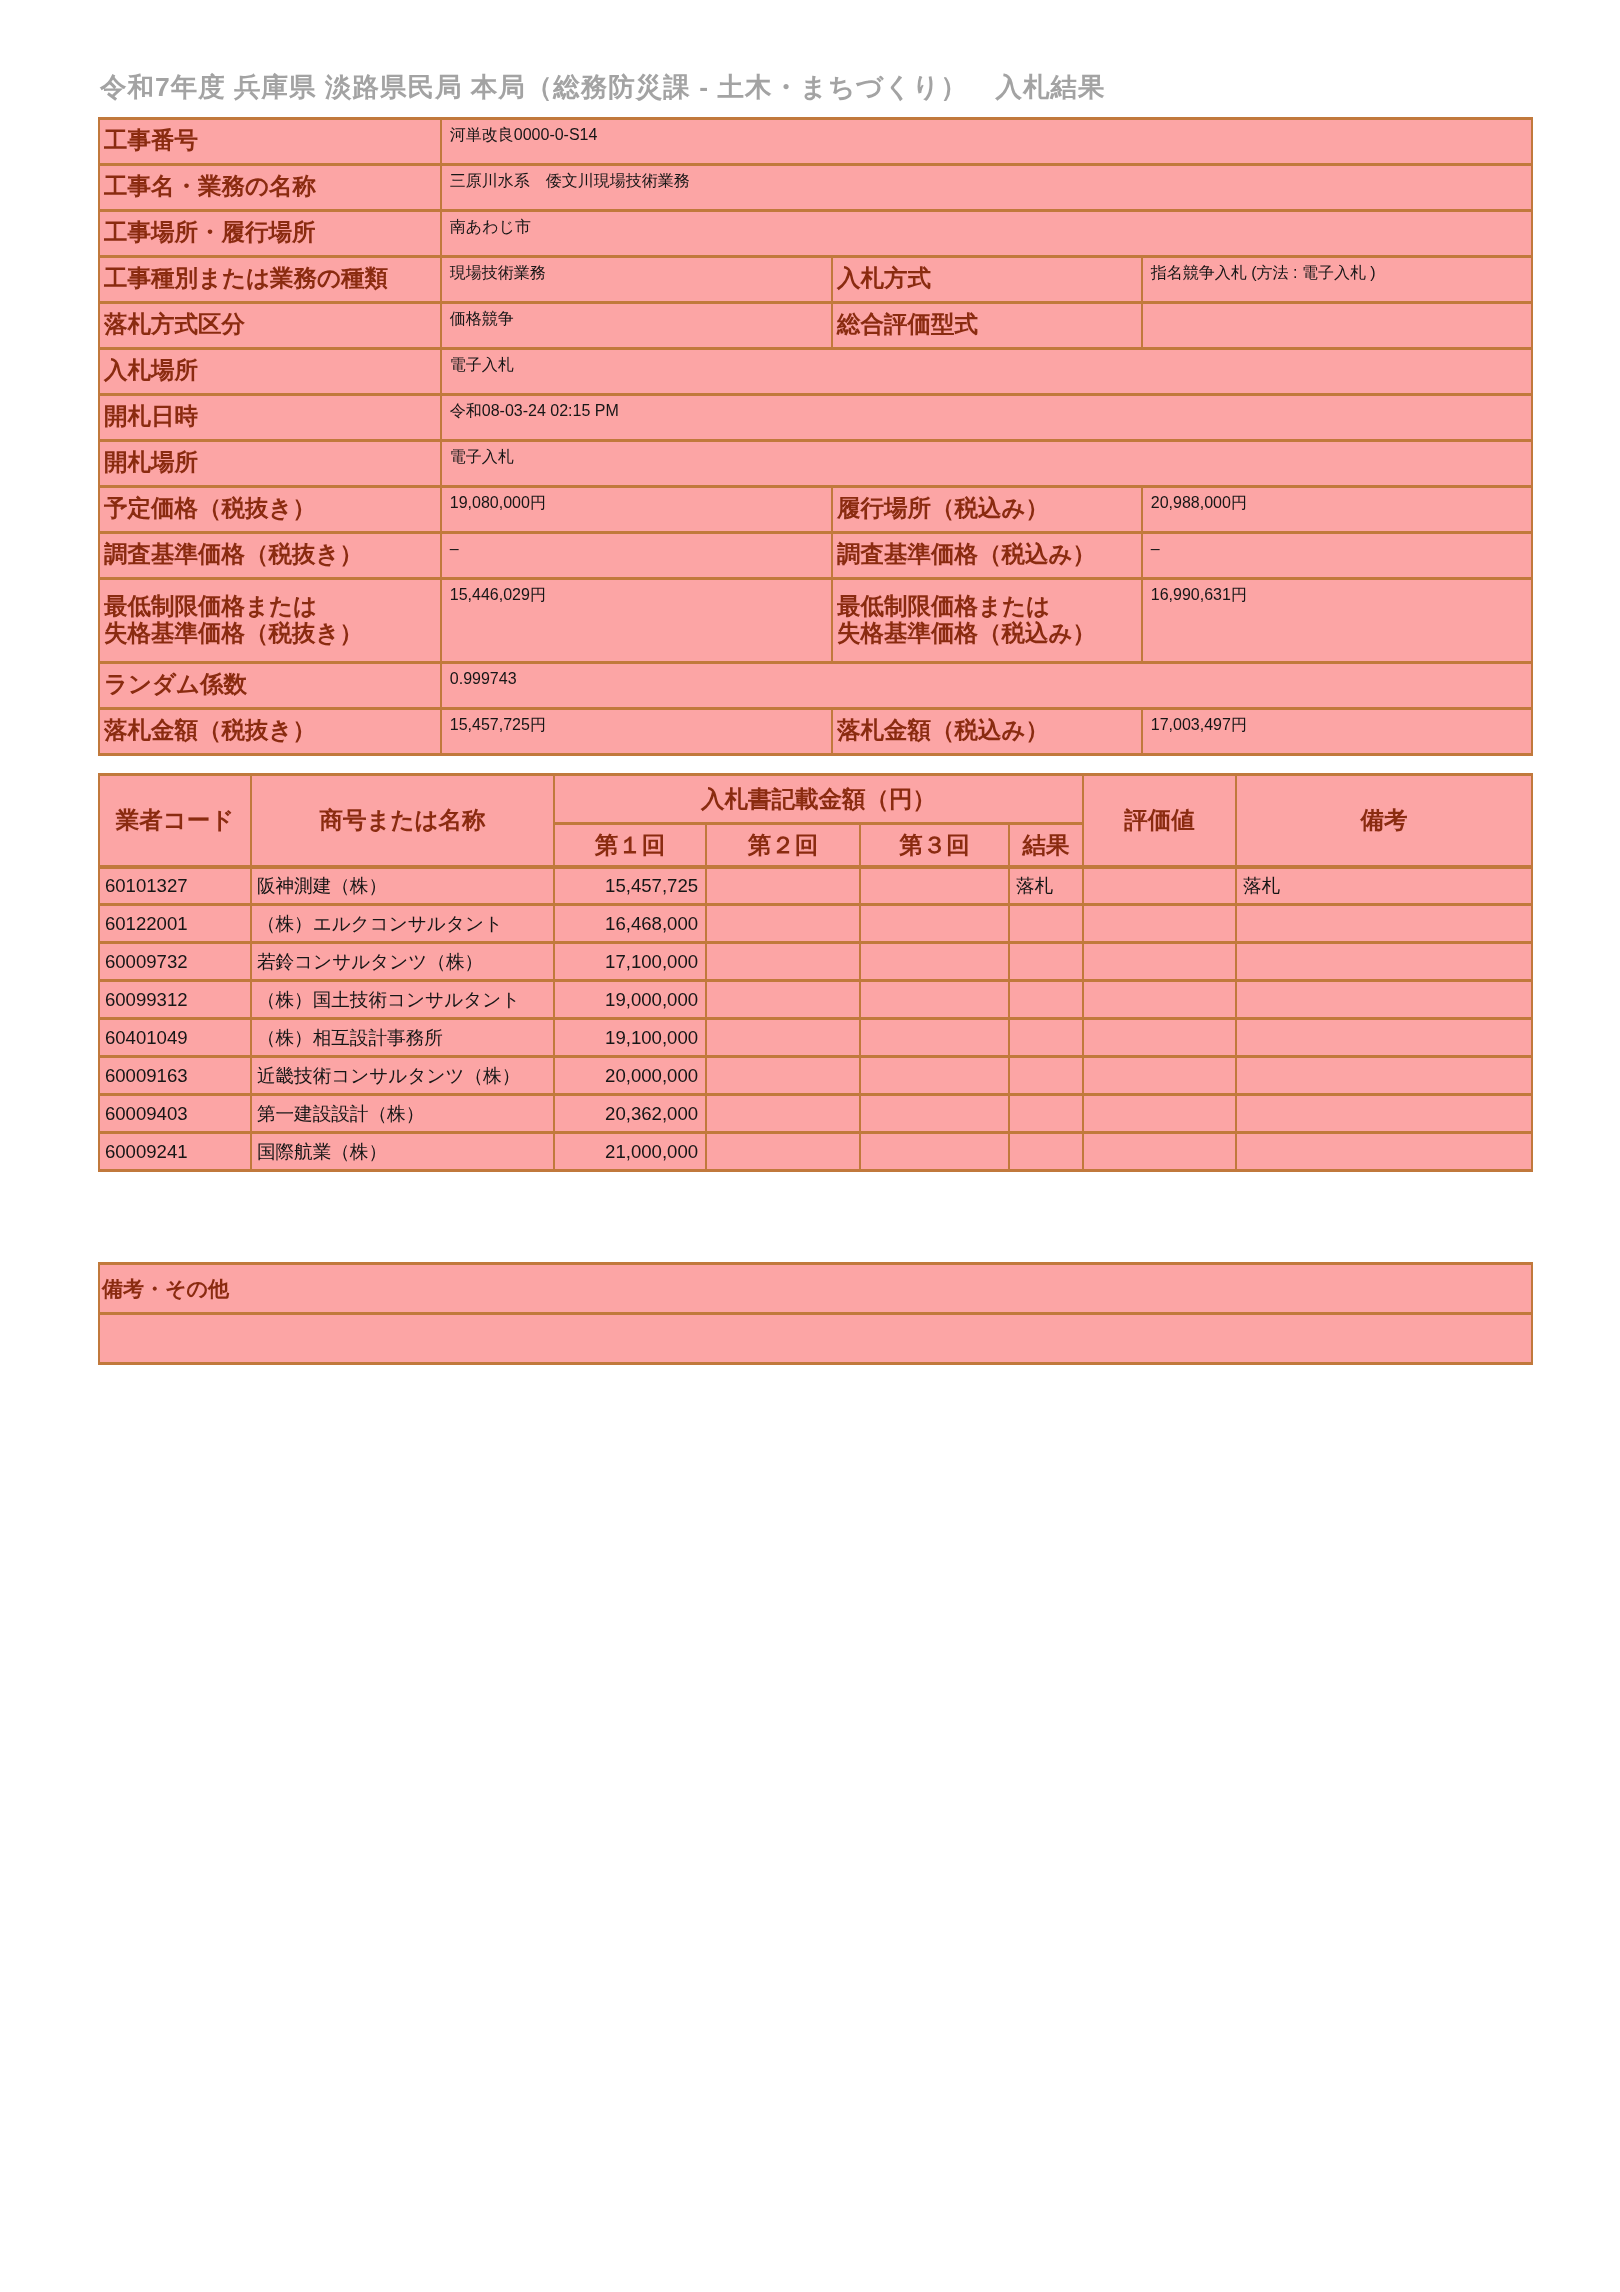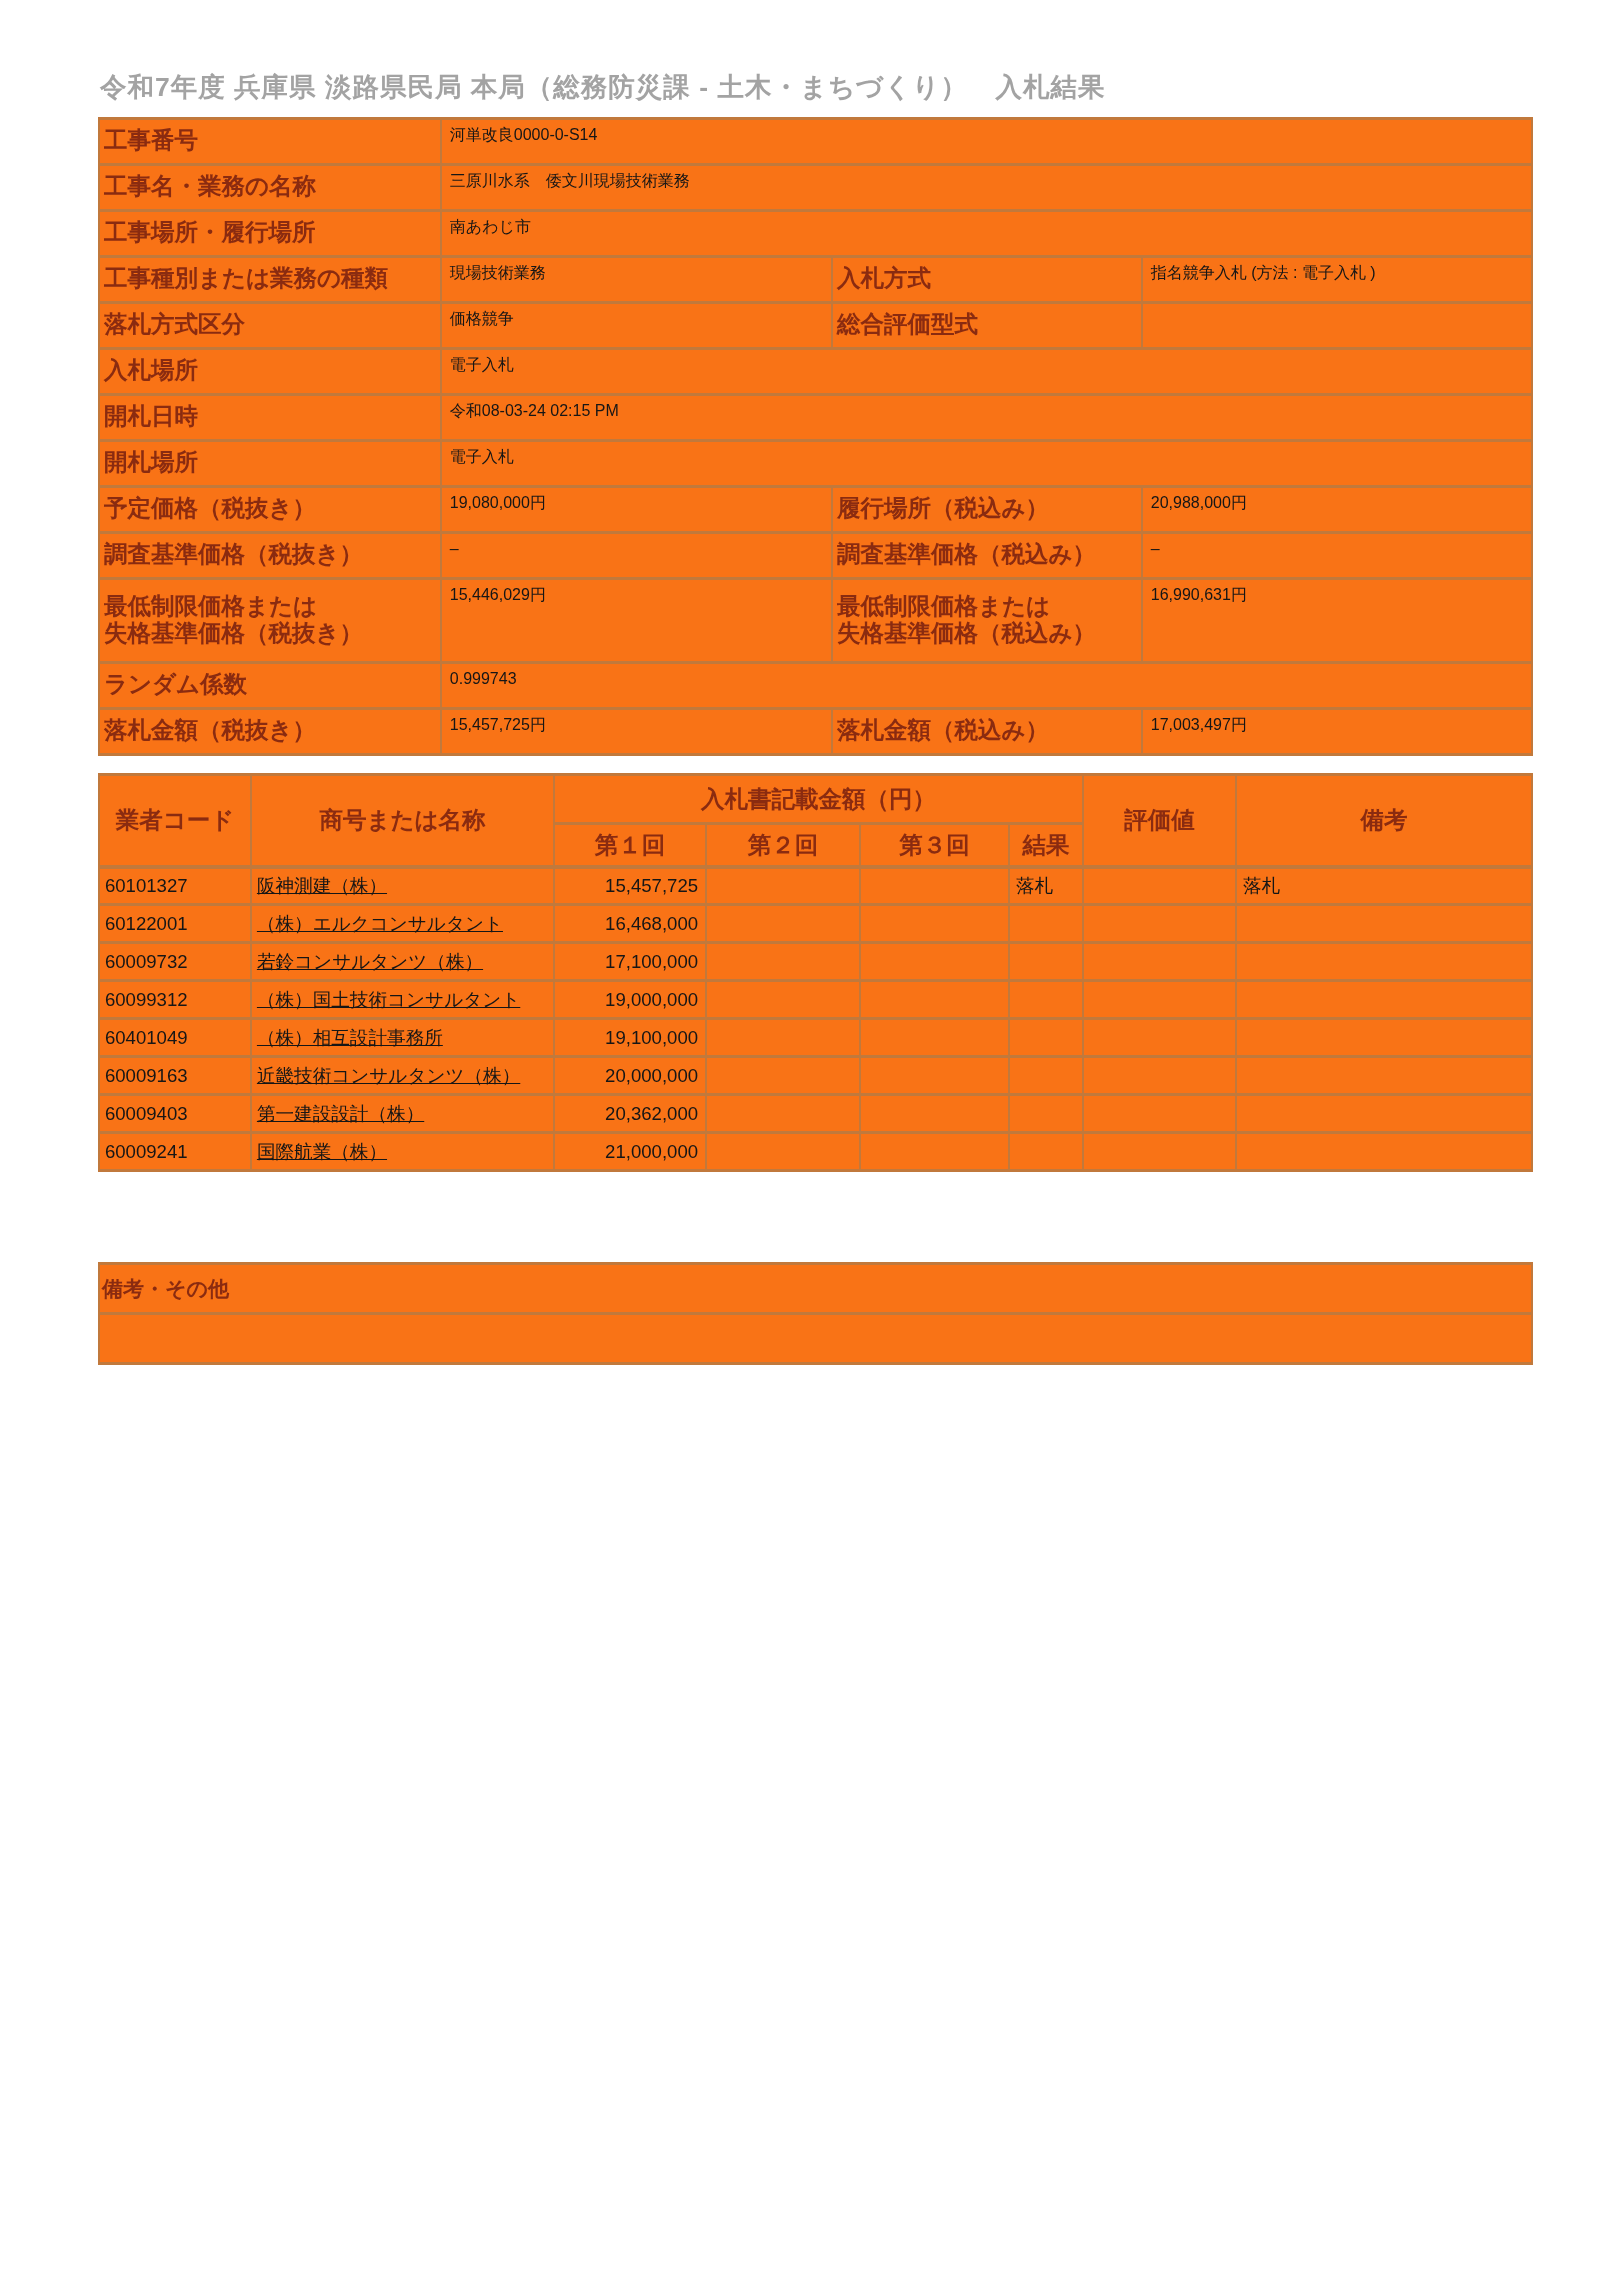--- a/index.html
+++ b/index.html
@@ -13,21 +13,21 @@
     width:1620px;min-height:2293px;background:#ffffff;
     font-family:"Liberation Sans",sans-serif;color:var(--text);
   }
   .page{padding:69px 0 0 98px;}
   .page-title{
     font-size:26.5px;font-weight:bold;color:var(--title);
     margin:0 0 11.8px 2px;letter-spacing:1px;white-space:nowrap;
   }
   table{
     border-collapse:collapse;table-layout:fixed;width:1433px;
-    border:2.9px solid var(--border);background:#f97316;
+    border:2.9px solid var(--border);background:#fca5a5;
   }
   th,td{
     border-left:2px solid var(--border);
     border-right:2px solid var(--border);
     border-top:3.9px solid var(--border);
     border-bottom:3.9px solid var(--border);
     overflow:hidden;
   }
   
   .details th.lbl{
@@ -48,21 +48,21 @@
     text-align:center;vertical-align:middle;padding:2px;line-height:1.15;
   }
   .bidders thead tr.group-row{height:49px;}
   .bidders thead tr.sub-row{height:43px;}
   .bidders thead tr.sub-row th{border-bottom-width:4.9px;}
   .bidders th.span-both{border-bottom-width:4.9px;}
   .bidders tbody tr{height:38px;}
   .bidders td{font-size:18.6px;vertical-align:middle;padding:2px 3.9px;white-space:nowrap;}
   .bidders td.num{text-align:right;padding-right:6.9px;}
   .bidders td.code{padding-left:4.9px;}
-  .bidders td.name{padding-left:4.9px;text-decoration:underline;}
+  .bidders td.name{padding-left:4.9px;}
   .bidders td.result{padding-left:5.9px;}
   .bidders td.note{padding-left:5.9px;}
   
   .notes{margin-top:90px;}
   .notes th{
     font-size:21px;font-weight:bold;color:var(--label);
     text-align:left;vertical-align:middle;height:43px;padding:2px;
   }
   .notes td{height:43px;font-size:18.6px;padding:2px 5.9px;}
 </style>

